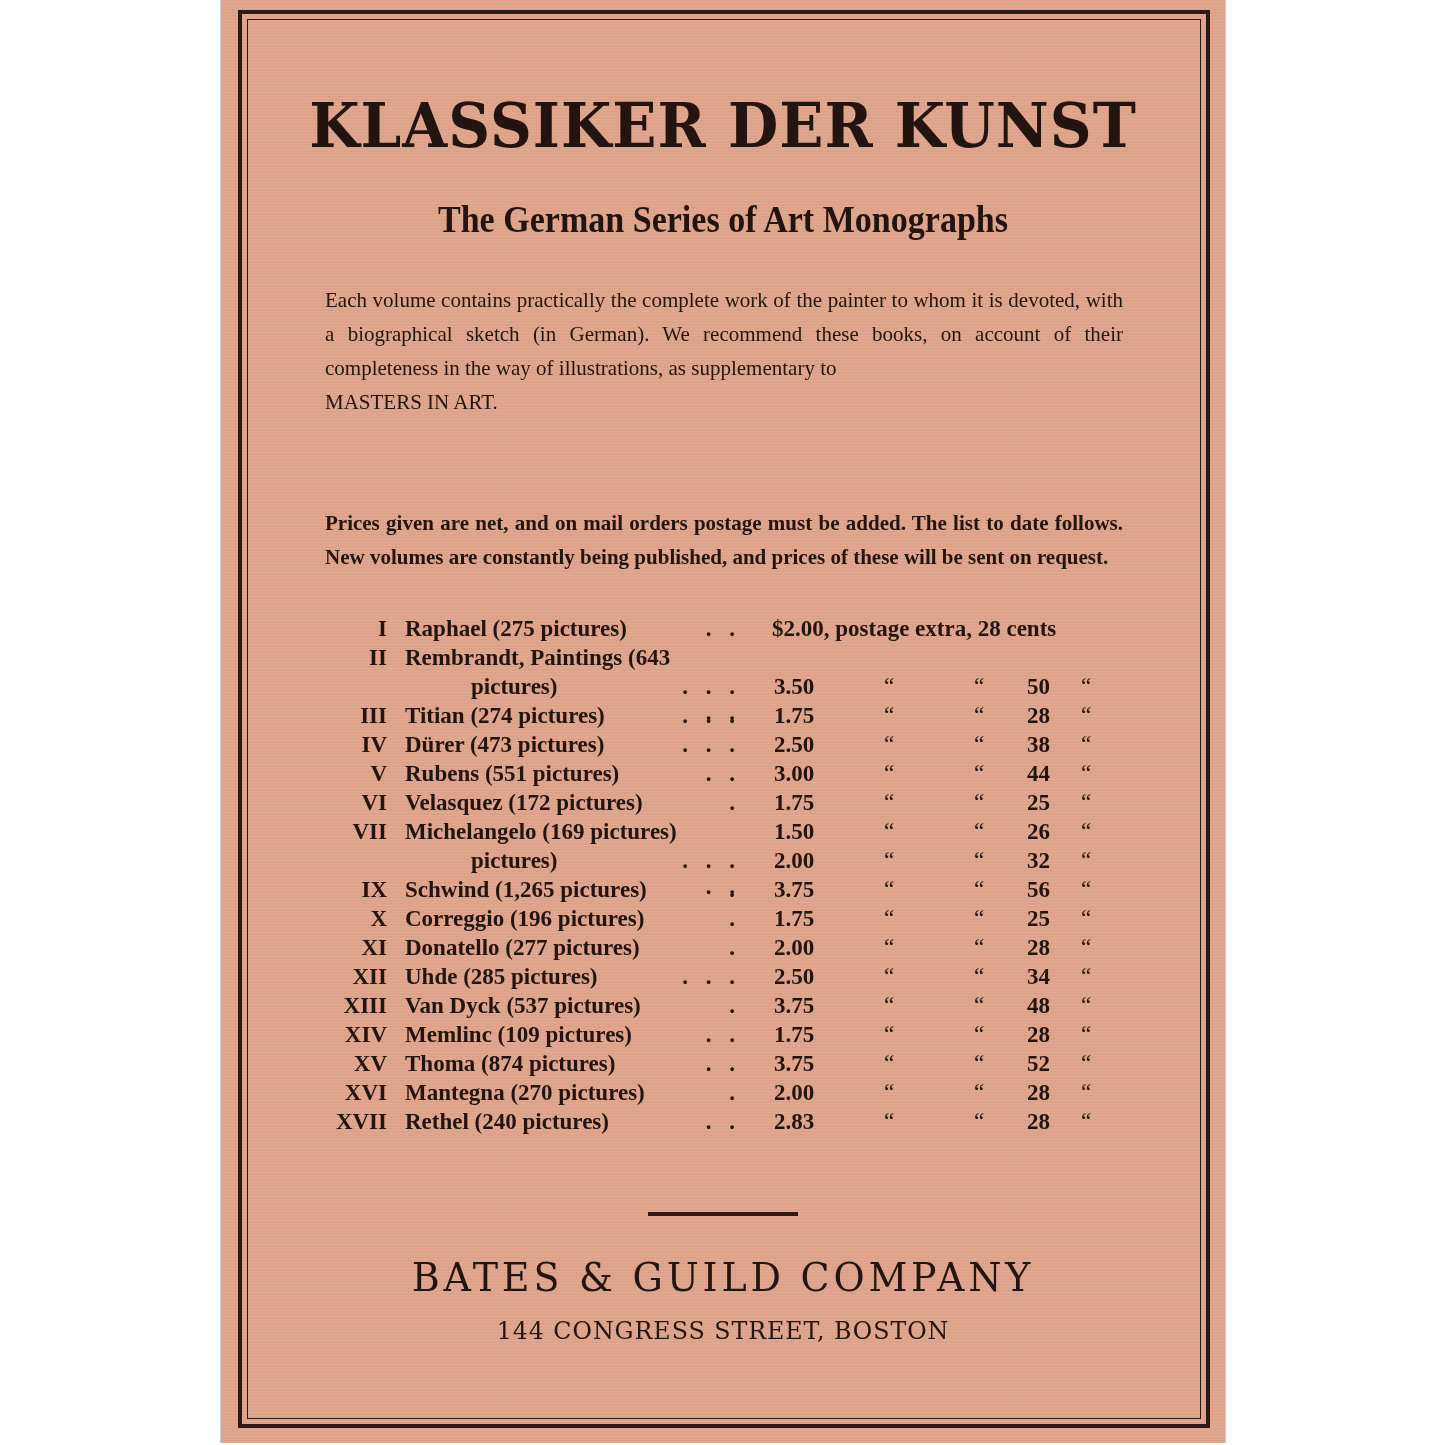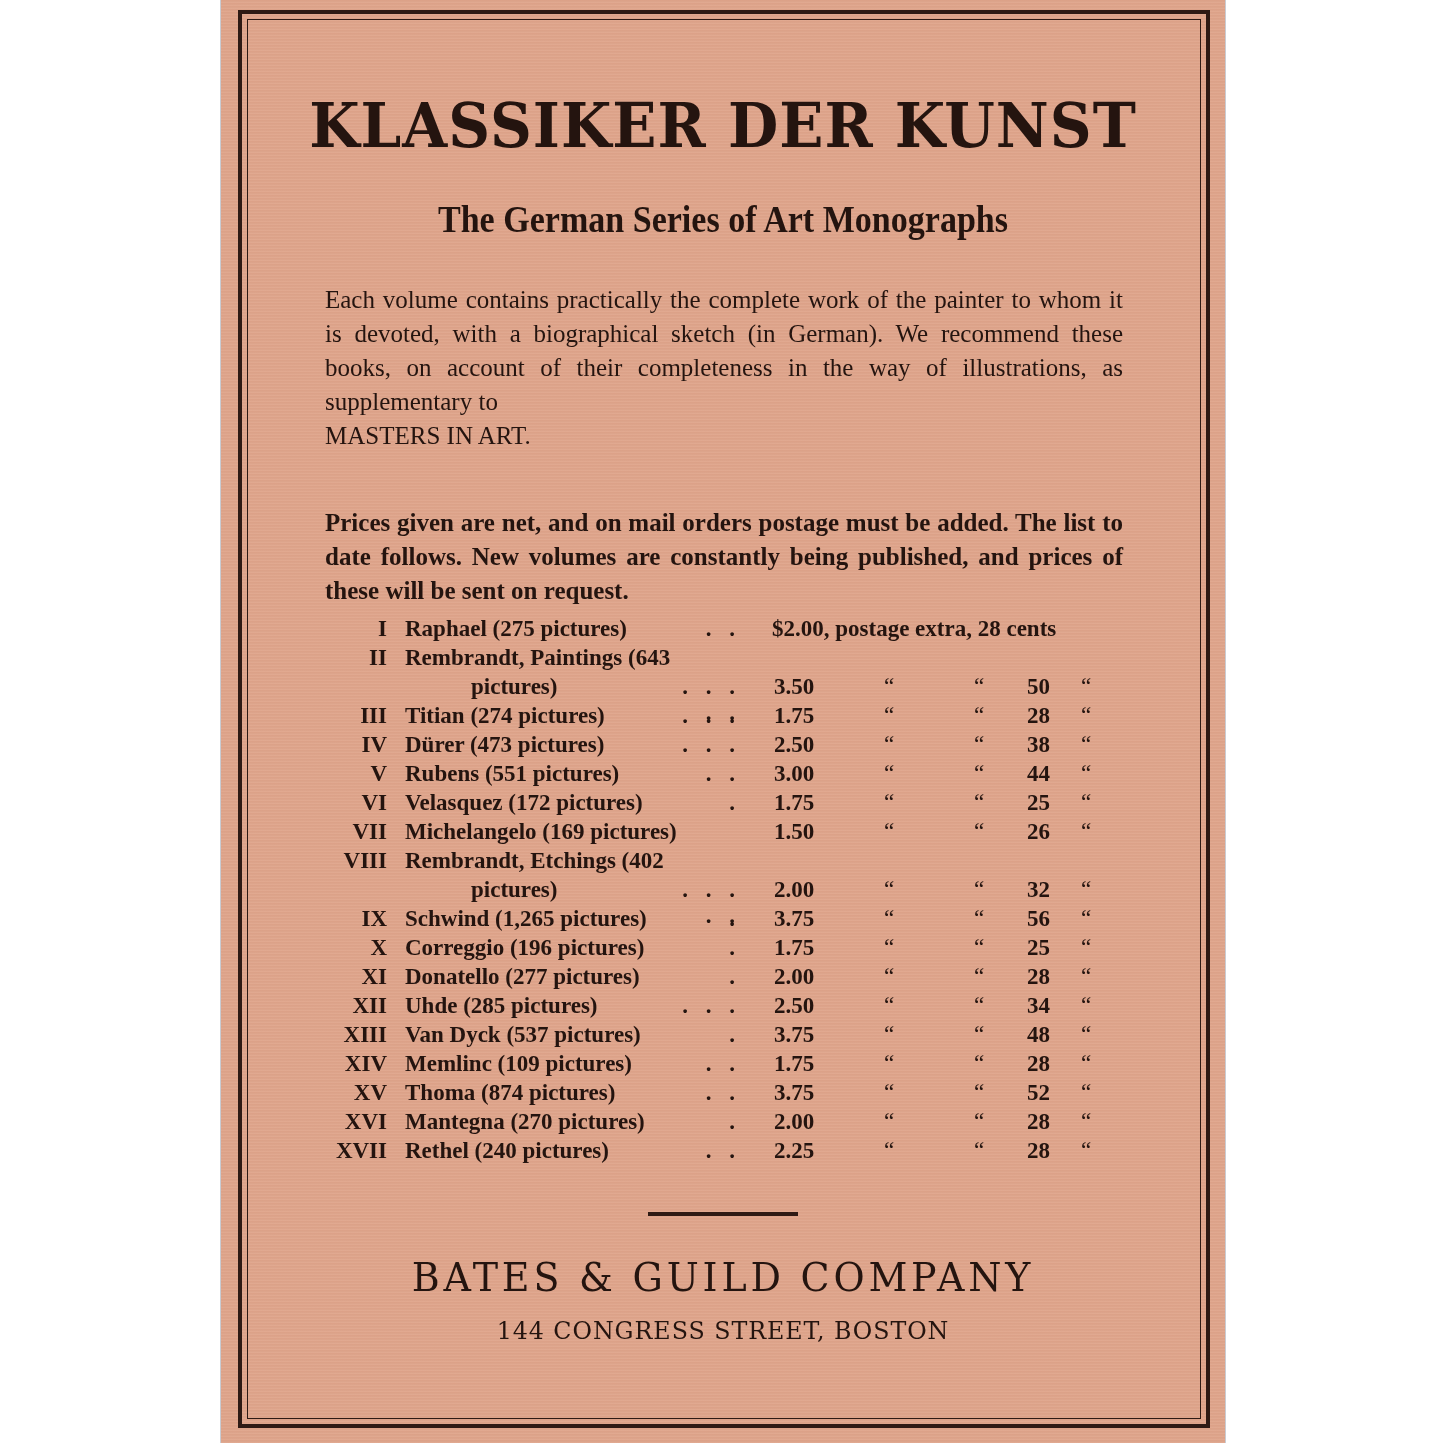--- a/index.html
+++ b/index.html
@@ -26,21 +26,21 @@
       font-family:"DejaVu Serif", serif; font-weight:bold; font-size:58px; color:#24140f;
       letter-spacing:1px; transform:scaleY(1.05);
     }
     .subtitle {
       position:absolute; left:0; right:0; top:198px; text-align:center;
       font-family:"Liberation Serif", serif; font-weight:bold; font-size:37px; color:#24140f;
       transform:scaleX(0.92);
     }
     .para {
       position:absolute; left:104px; width:798px;
-      font-family:"Liberation Serif", serif; font-size:25px; line-height:34px; color:#24140f;
+      font-family:"Liberation Serif", serif; font-size:21px; line-height:34px; color:#24140f;
       text-align:justify; text-align-last:left;
     }
     .para1 { top:283px; }
     .para2 { top:506px; font-weight:bold; }
     .para .caps { display:block; }
     .table {
       position:absolute; left:98px; top:616px; width:810px;
       font-family:"Liberation Serif", serif; font-size:23px; color:#24140f;
     }
     .row { position:relative; height:29px; }
@@ -150,24 +150,20 @@
         <span class="num">VII</span>
         <span class="name">Michelangelo (169 pictures)</span>
         <span class="dots"></span>
         <span class="price">1.50</span>
         <span class="q1">“</span>
         <span class="q2">“</span>
         <span class="cents">26</span>
         <span class="q3">“</span>
       </div>
       <div class="row">
-        <span class="num">VIII</span>
-        <span class="name">Rembrandt, Etchings (402</span>
-      </div>
-      <div class="row">
         <span class="name indent">pictures)</span>
         <span class="dots">. . . . .</span>
         <span class="price">2.00</span>
         <span class="q1">“</span>
         <span class="q2">“</span>
         <span class="cents">32</span>
         <span class="q3">“</span>
       </div>
       <div class="row">
         <span class="num">IX</span>
@@ -246,21 +242,21 @@
         <span class="price">2.00</span>
         <span class="q1">“</span>
         <span class="q2">“</span>
         <span class="cents">28</span>
         <span class="q3">“</span>
       </div>
       <div class="row">
         <span class="num">XVII</span>
         <span class="name">Rethel (240 pictures)</span>
         <span class="dots">. .</span>
-        <span class="price">2.25</span>
+        <span class="price">2.83</span>
         <span class="q1">“</span>
         <span class="q2">“</span>
         <span class="cents">28</span>
         <span class="q3">“</span>
       </div>
     </div>
 
   <div class="rule"></div>
   <div class="company">BATES &amp; GUILD COMPANY</div>
   <div class="address">144 CONGRESS STREET, BOSTON</div>

